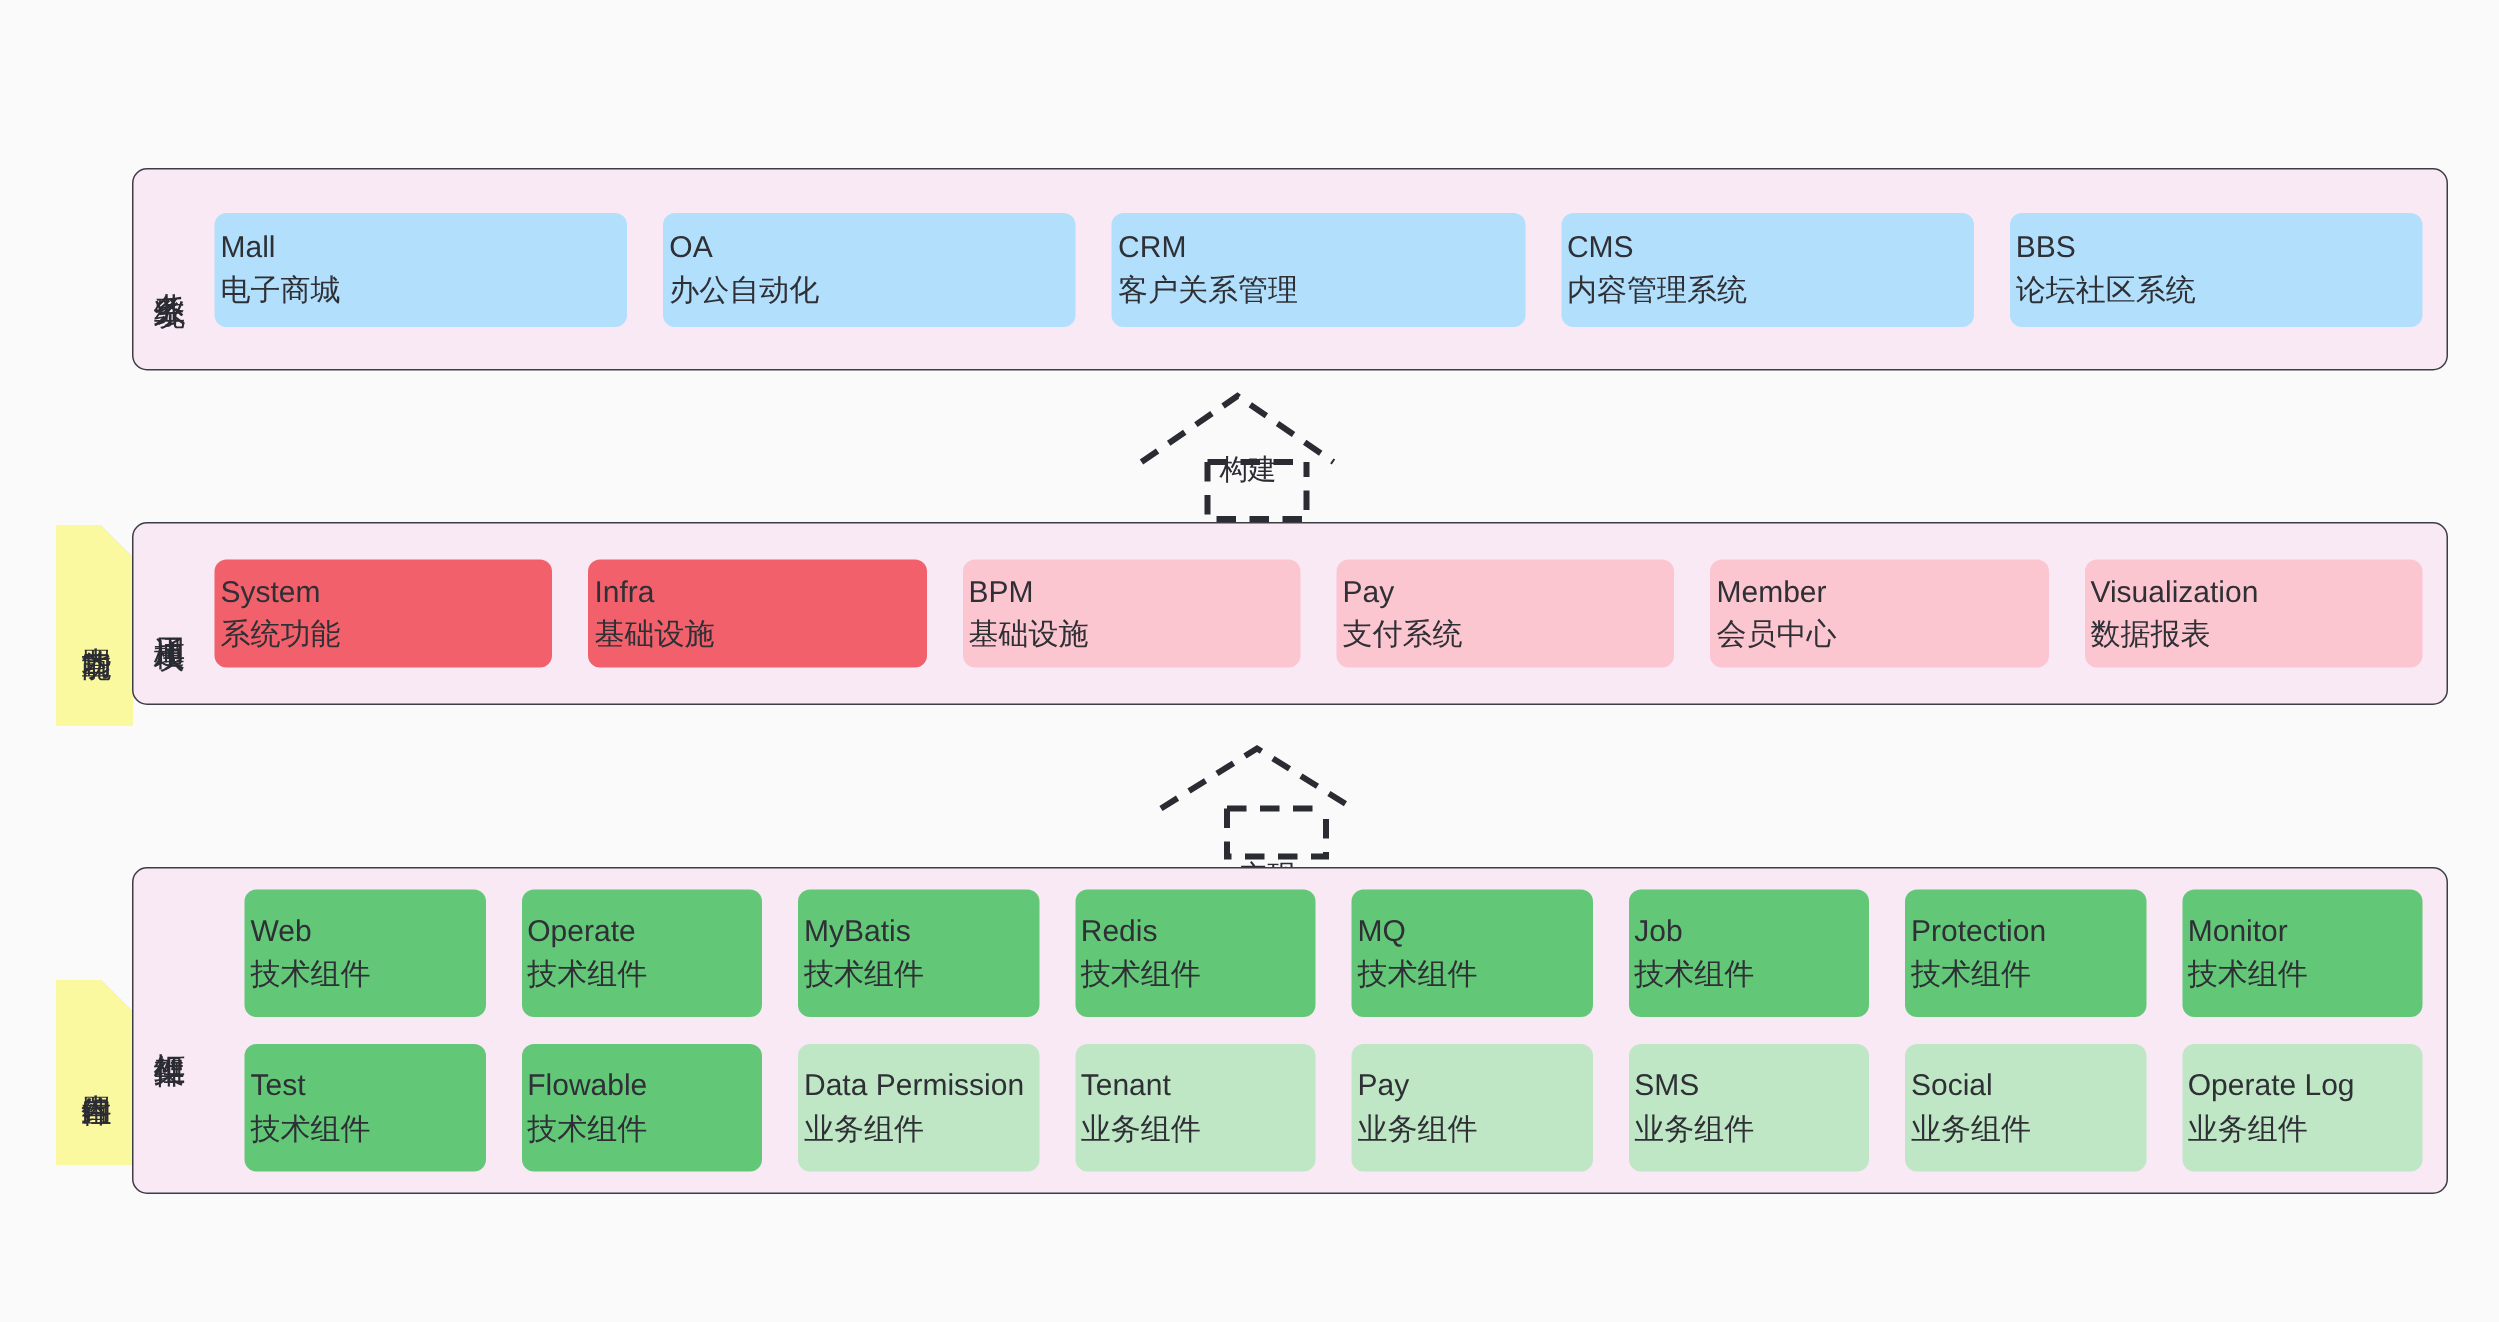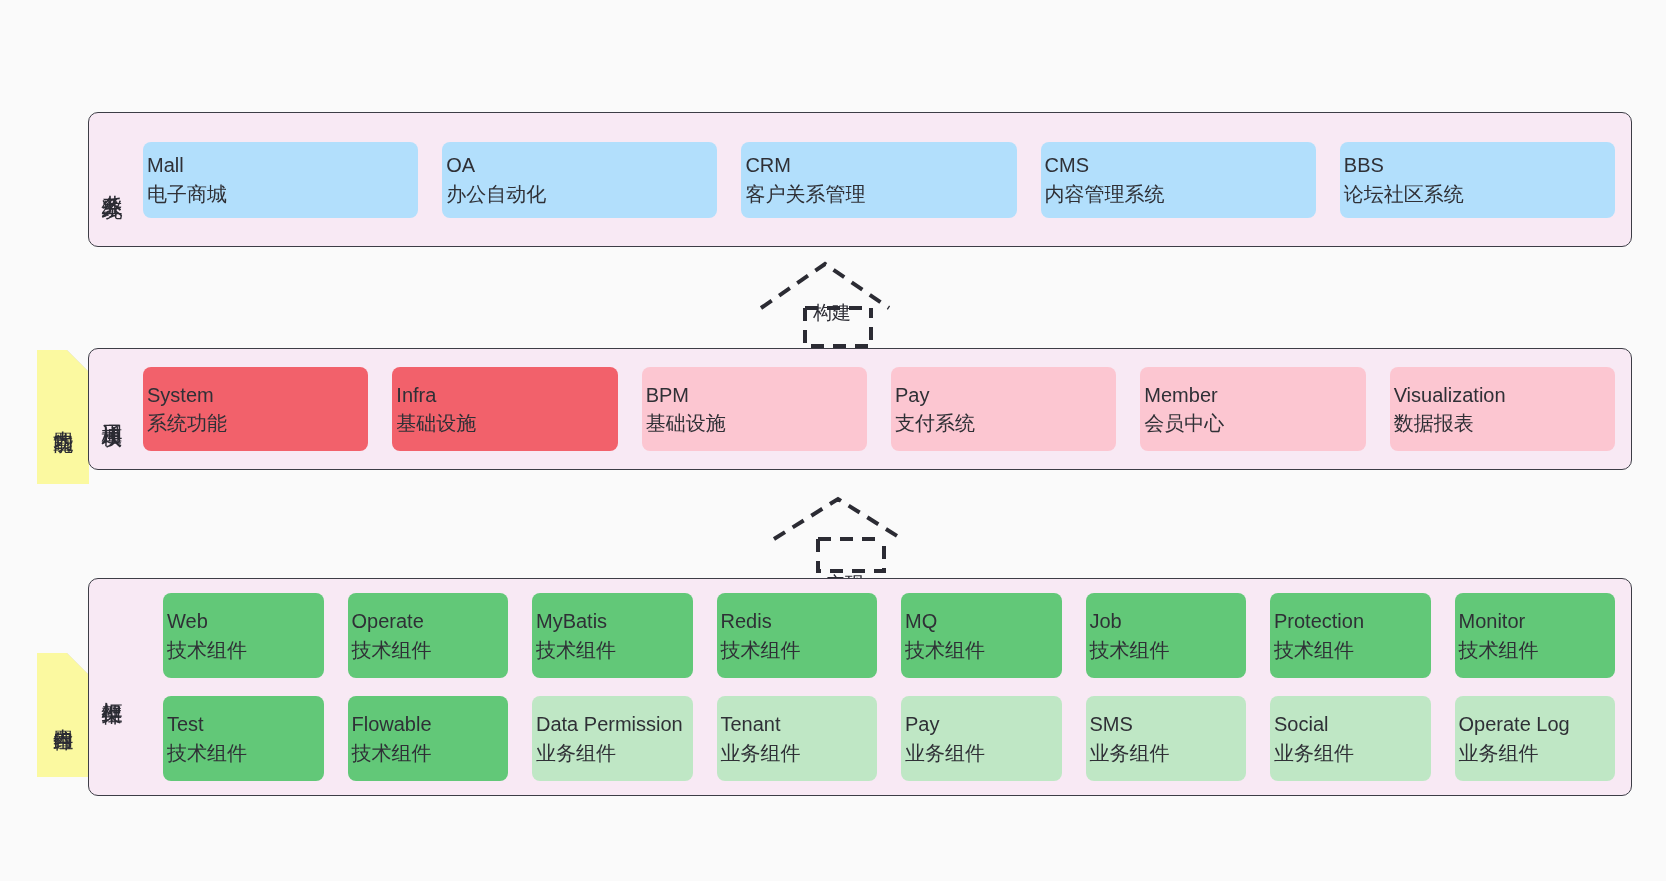--- a/index.html
+++ b/index.html
@@ -79,21 +79,21 @@
   }
   .cell .en { white-space: normal; }
   .cell .cn { white-space: nowrap; }
 
   
   #layer-business { left: 88px; top: 112px; width: 1544px; height: 135px; }
   #layer-business .cell { background: #b2dffc; height: 76px; }
 
   
   #layer-common { left: 88px; top: 348px; width: 1544px; height: 122px; }
-  #layer-common .cell { background: #fcc6d1; height: 84px; }
+  #layer-common .cell { background: #fcc6d1; height: 72px; }
   #layer-common .cell.hot { background: #f2616b; }
 
   
   #layer-framework { left: 88px; top: 578px; width: 1544px; height: 218px; }
   #layer-framework .cell.tech { background: #62c878; }
   #layer-framework .cell.biz  { background: #bfe7c5; }
   #layer-framework .row { height: 85px; padding-left: 20px; }
 
   
   .note {

